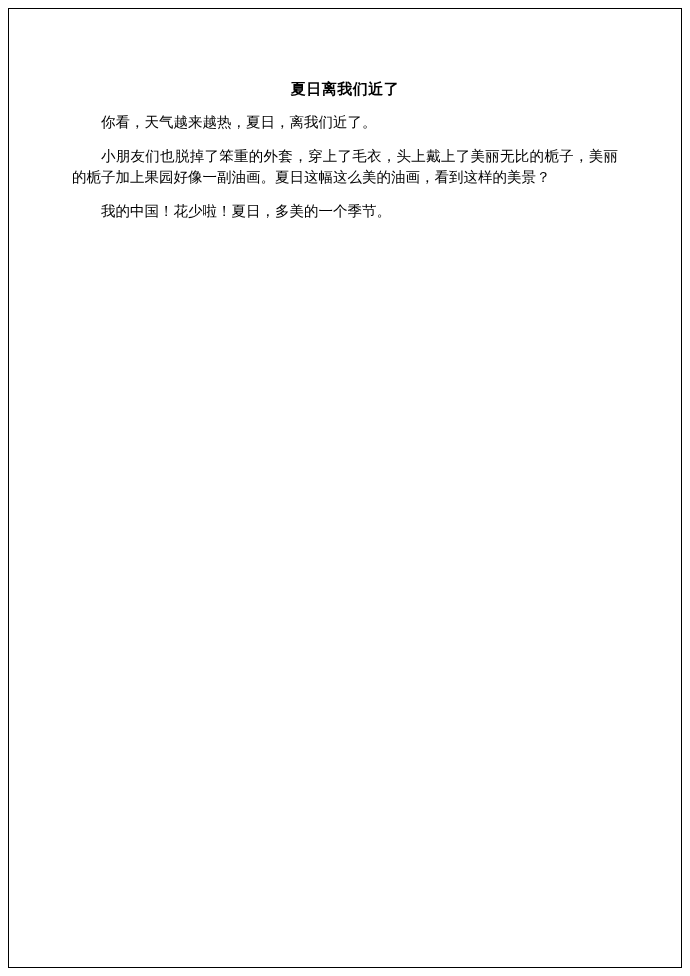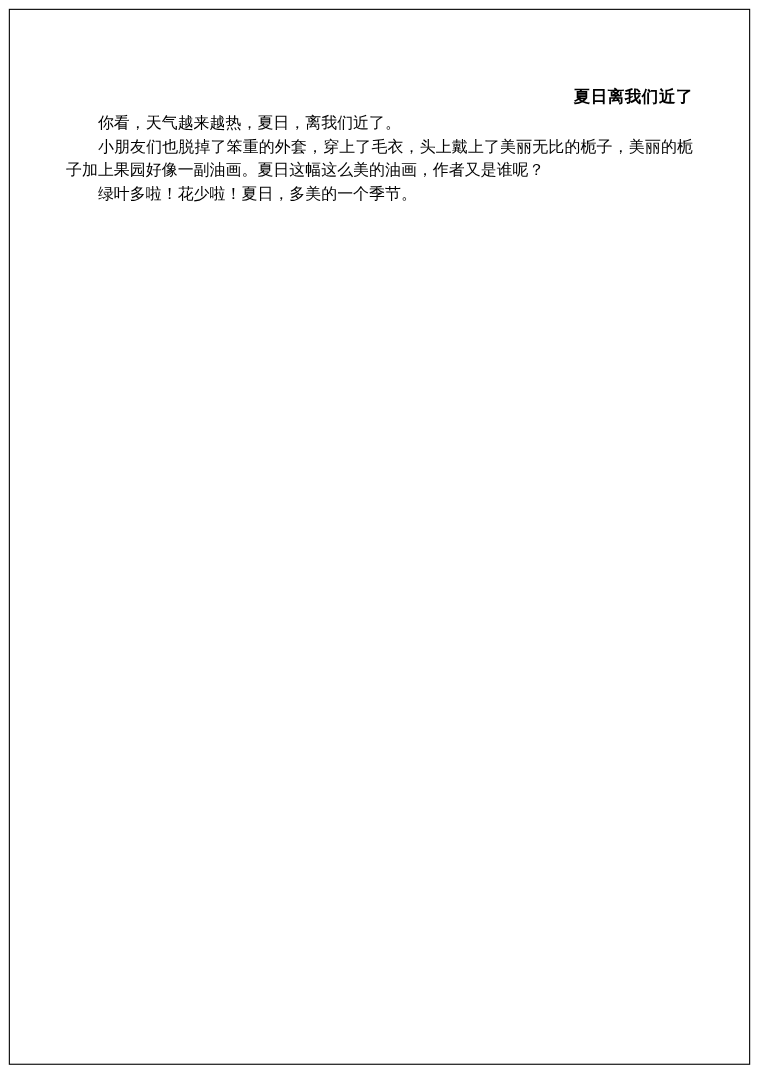--- a/index.html
+++ b/index.html
@@ -28,42 +28,42 @@
     box-sizing: border-box;
     pointer-events: none;
   }
   .content {
     position: absolute;
     left: 60px;
     top: 78px;
     width: 570px;
   }
   .doc-title {
-    text-align: right;
+    text-align: center;
     font-weight: bold;
     font-size: 15px;
     line-height: 22px;
     margin: 0 0 2px 0;
     letter-spacing: 0.5px;
   }
   .para {
     font-size: 14.5px;
     line-height: 21.5px;
-    margin: 0;
+    margin: 12px;
     text-align: justify;
     text-justify: inter-ideograph;
     text-indent: 2em;
   }
 </style>
 </head>
 <body>
 
 <div class="page">
   <div class="page-border"></div>
 
   <div class="content">
     <h1 class="doc-title">夏日离我们近了</h1>
 
     <p class="para">你看，天气越来越热，夏日，离我们近了。</p>
-    <p class="para">小朋友们也脱掉了笨重的外套，穿上了毛衣，头上戴上了美丽无比的栀子，美丽的栀子加上果园好像一副油画。夏日这幅这么美的油画，作者又是谁呢？</p>
-    <p class="para">绿叶多啦！花少啦！夏日，多美的一个季节。</p>
+    <p class="para">小朋友们也脱掉了笨重的外套，穿上了毛衣，头上戴上了美丽无比的栀子，美丽的栀子加上果园好像一副油画。夏日这幅这么美的油画，看到这样的美景？</p>
+    <p class="para">我的中国！花少啦！夏日，多美的一个季节。</p>
   </div>
 </div>
 
 </body></html>

